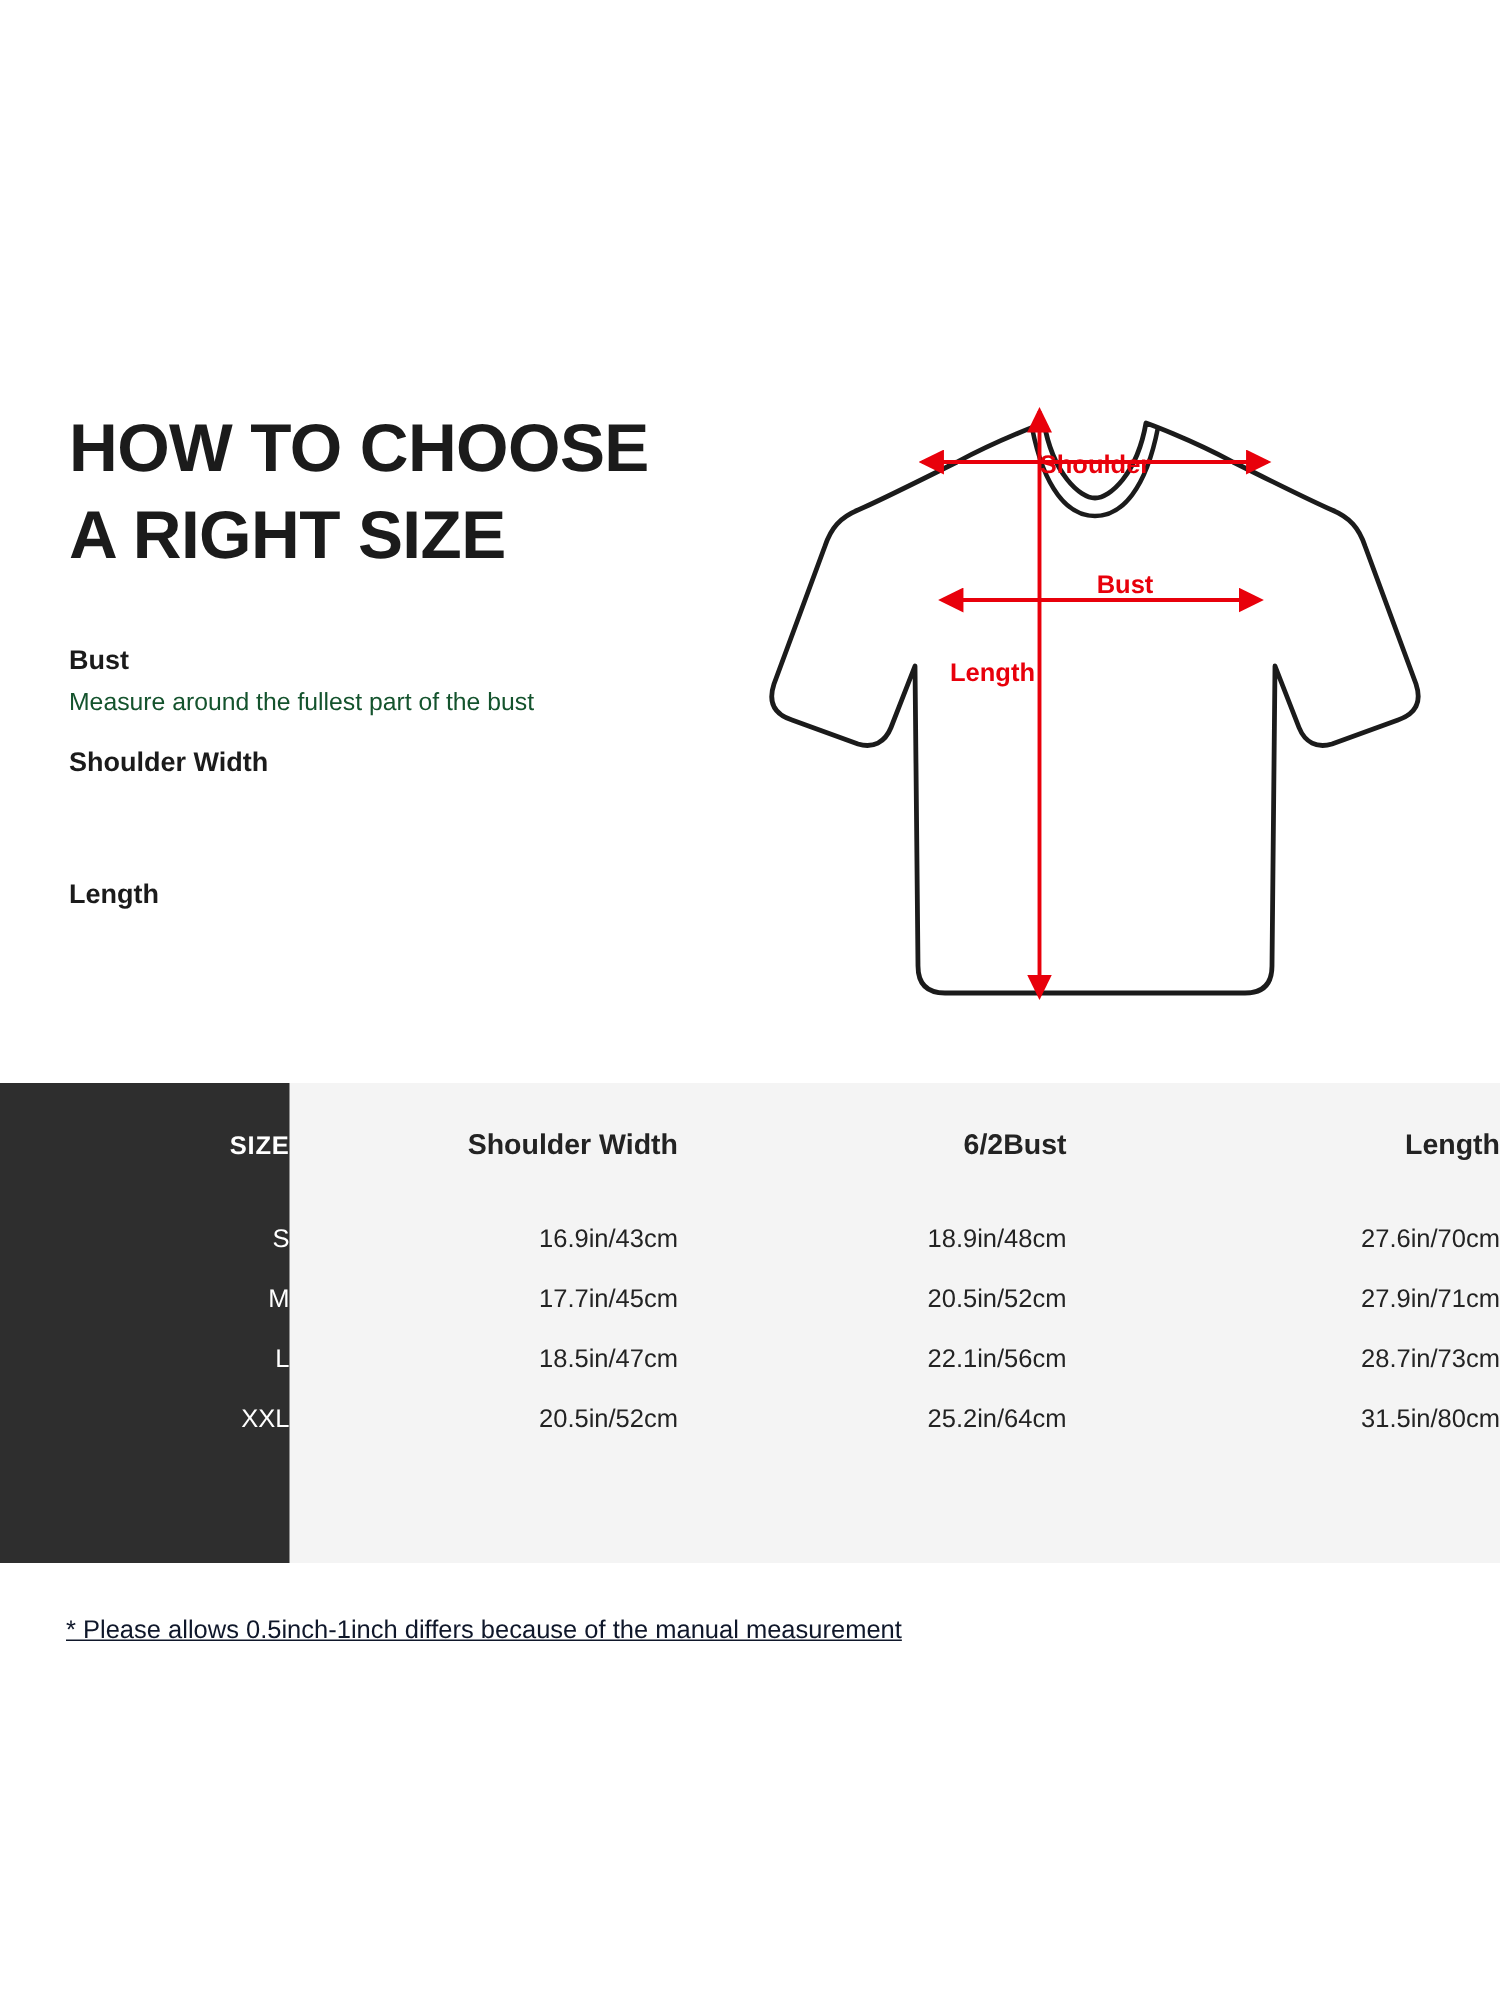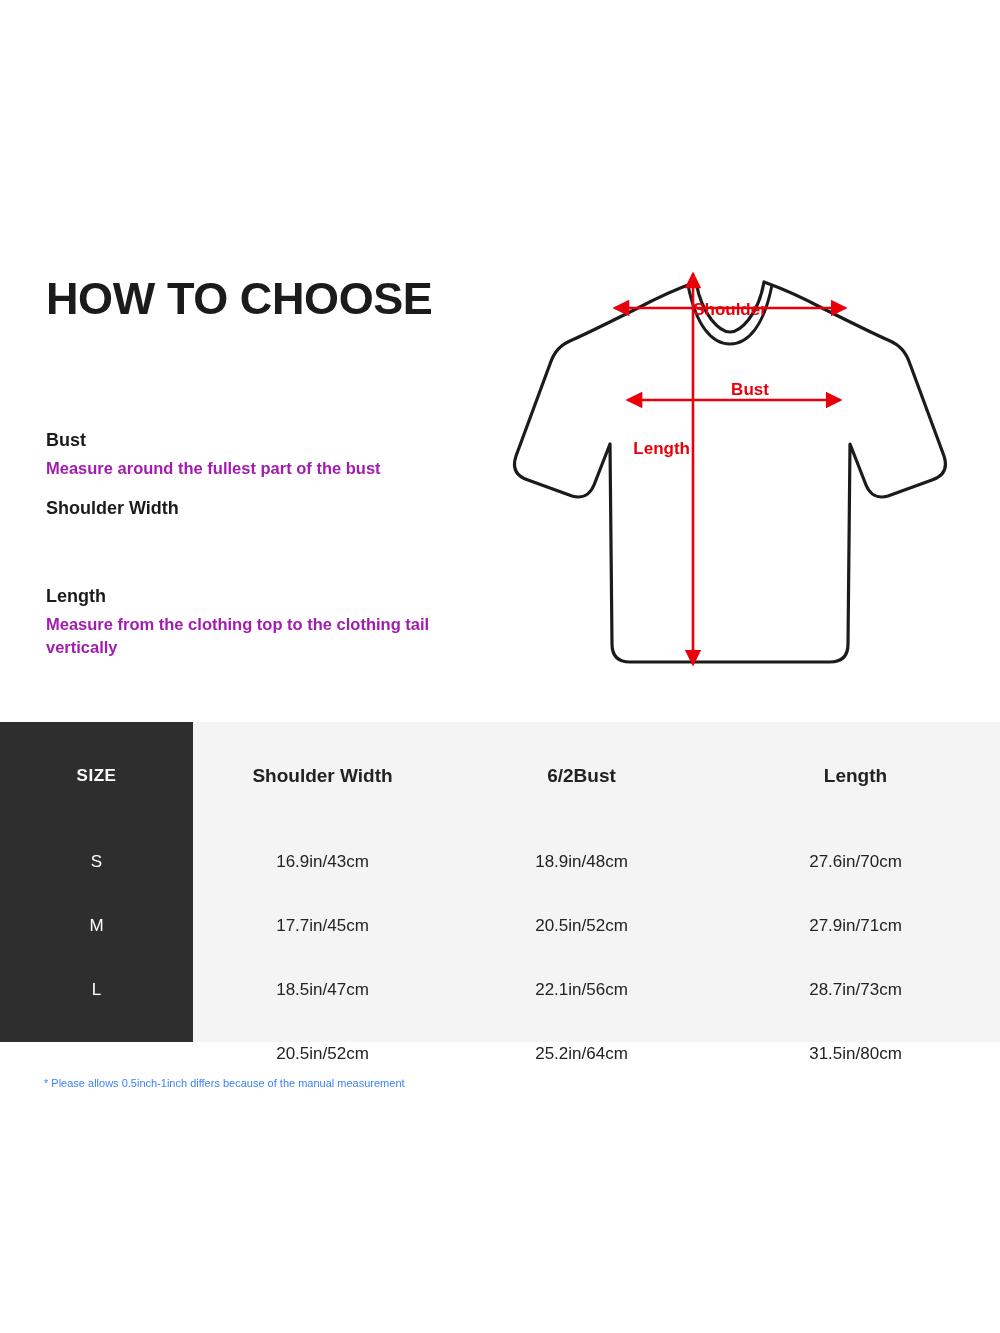--- a/index.html
+++ b/index.html
@@ -50,22 +50,22 @@
   }
   .desc-title {
     font-size: 18px;
     font-weight: bold;
     color: #1b1b1b;
     margin-bottom: 6px;
   }
   .desc-body {
     font-size: 16.5px;
     line-height: 1.38;
-    color: #a21caf;
-    font-weight: bold;
+    color: #14532d;
+    font-weight: normal;
   }
 
   #desc-bust { top: 418px; }
   #desc-shoulder { top: 486px; }
   #desc-length { top: 574px; }
 
   
   .shirt-wrap {
     position: absolute;
     left: 500px;
@@ -95,25 +95,25 @@
   }
   table.size-table {
     position: absolute;
     left: 0; top: 0;
     width: 1000px;
     border-collapse: collapse;
     table-layout: fixed;
   }
   table.size-table th,
   table.size-table td {
-    text-align: center;
+    text-align: right;
     font-size: 17px;
     color: #232323;
     font-weight: normal;
-    padding: 12px;
+    padding: 0;
     height: 40px;
     vertical-align: middle;
   }
   table.size-table thead th {
     height: 84px;
     font-size: 19px;
     font-weight: bold;
   }
   table.size-table th.size-head,
   table.size-table td.size-cell {
@@ -130,45 +130,45 @@
   }
   table.size-table col.c-shoulder { width: 259px; }
   table.size-table col.c-bust { width: 259px; }
   table.size-table col.c-length { width: 289px; }
 
   
   .footnote {
     position: absolute;
     left: 44px;
     top: 1065px;
-    font-size: 11px;
-    color: #3b82f6;
+    font-size: 17px;
+    color: #0f172a;
+    text-decoration: underline;
   }
 </style>
 </head>
 <body>
 
 <div class="page">
 
   <div class="top-section">
 
-    <div class="headline"><span>HOW TO CHOOSE</span><br></div>
+    <div class="headline"><span>HOW TO CHOOSE</span><br><span>A RIGHT SIZE</span></div>
 
     <div class="desc-block" id="desc-bust">
       <div class="desc-title">Bust</div>
       <div class="desc-body">Measure around the fullest part of the bust</div>
     </div>
 
     <div class="desc-block" id="desc-shoulder">
       <div class="desc-title">Shoulder Width</div>
     </div>
 
     <div class="desc-block" id="desc-length">
       <div class="desc-title">Length</div>
-      <div class="desc-body">Measure from the clothing top to the clothing tail vertically</div>
     </div>
 
     <div class="shirt-wrap">
       <svg width="470" height="450" viewBox="0 0 470 450" xmlns="http://www.w3.org/2000/svg">
         <defs>
           <marker id="arrowEnd" markerWidth="7" markerHeight="7" refX="5.5" refY="3.2" orient="auto">
             <path d="M0,0 L6.5,3.2 L0,6.4 z" fill="#e8000b"></path>
           </marker>
           <marker id="arrowStart" markerWidth="7" markerHeight="7" refX="1" refY="3.2" orient="auto">
             <path d="M6.5,0 L0,3.2 L6.5,6.4 z" fill="#e8000b"></path>

